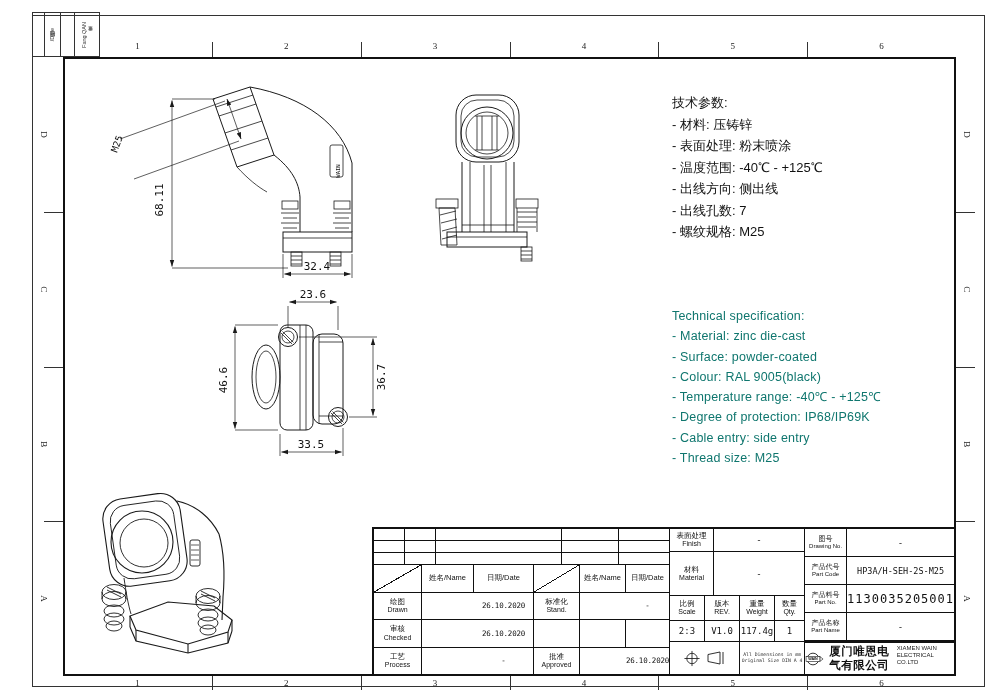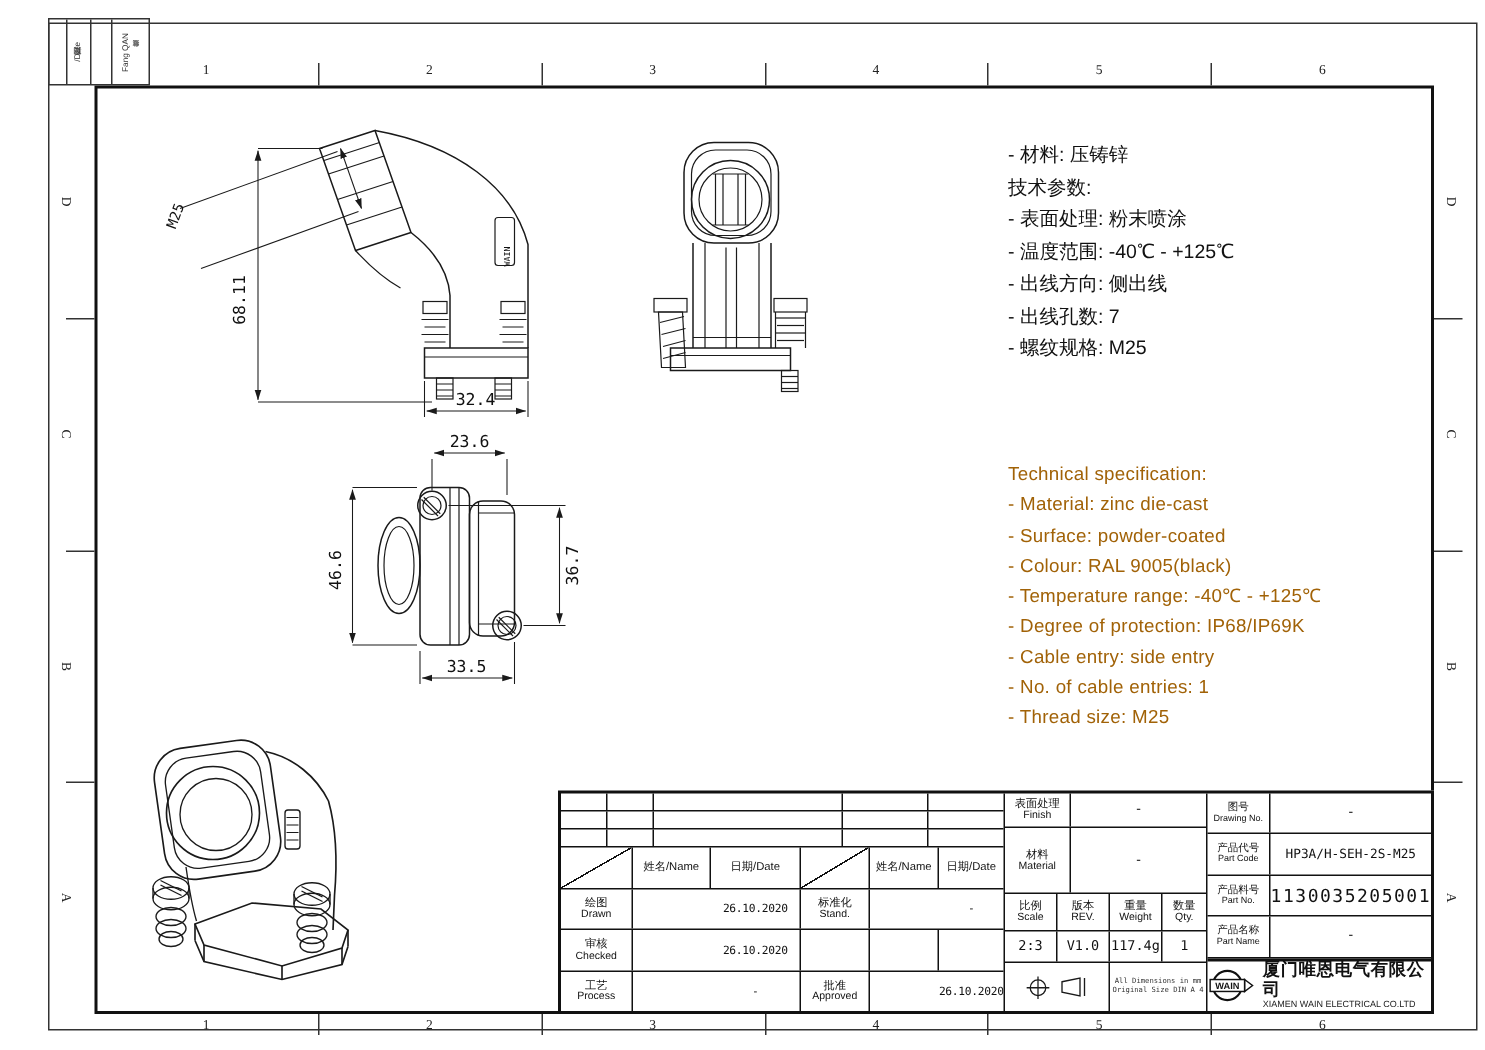--- a/index.html
+++ b/index.html
@@ -18,21 +18,21 @@
   
   #corner-stamp{left:32px;top:12px;width:68px;height:45px;border:1px solid #333;box-sizing:border-box;display:flex;}
   #corner-stamp .cs{border-right:1px solid #333;box-sizing:border-box;display:flex;align-items:center;justify-content:center;gap:1px;}
   #corner-stamp .cs:last-child{border-right:none;}
   .vtxt{writing-mode:vertical-rl;transform:rotate(180deg);font-size:5.5px;line-height:1.15;color:#333;white-space:nowrap;}
   .vtxt.s2{font-size:4.5px;color:#555;}
   
   .spec{width:300px;}
   .spec div{white-space:nowrap;}
   #spec-cn{left:672px;top:92px;font-size:13px;line-height:21.5px;}
-  #spec-en{left:672px;top:306px;font-size:12.5px;line-height:20.3px;letter-spacing:0.2px;color:#a16207;}
+  #spec-en{left:672px;top:306px;font-size:12.5px;line-height:20.3px;letter-spacing:0.2px;color:#0f766e;}
   
   #tb{left:372px;top:527px;width:584px;height:149px;border:2px solid #111;box-sizing:border-box;display:flex;background:#fff;}
   .sec{display:flex;flex-direction:column;box-sizing:border-box;}
   .r{display:flex;border-bottom:1px solid #111;box-sizing:border-box;min-height:0;}
   .sec .r:last-child{border-bottom:none;}
   .c{border-right:1px solid #111;box-sizing:border-box;display:flex;align-items:center;justify-content:center;
      overflow:hidden;min-width:0;}
   .r .c:last-child{border-right:none;}
   .lbl{display:flex;flex-direction:column;align-items:center;justify-content:center;line-height:1.1;text-align:center;}
   .lbl .zh{font-size:7.5px;}
@@ -40,21 +40,21 @@
   .lbl.sm .zh{font-size:7px;}
   .lbl.sm .en{font-size:6px;}
   .inl{font-size:7.5px;}
   .name{font-family:"DejaVu Sans Mono",monospace;font-size:8.5px;margin-top:40px;}
   .date{font-family:"DejaVu Sans Mono",monospace;font-size:7.5px;letter-spacing:-0.2px;}
   .val{font-family:"DejaVu Sans Mono",monospace;font-size:9px;}
   .val.code{font-size:8.5px;}
   .val.big{font-size:12px;letter-spacing:1px;}
   .diag{background:linear-gradient(to bottom right,transparent calc(50% - .5px),#111 calc(50% - .5px),#111 calc(50% + .5px),transparent calc(50% + .5px));}
   #company-cell{border-top:2px solid #111;display:flex;align-items:center;justify-content:center;gap:5px;flex:1;}
-  #company-names{display:flex;flex-direction:column;line-height:1.15;}
+  #company-names{display:flex;flex-direction:row;line-height:1.15;}
   #company-zh{font-size:11.5px;font-weight:bold;letter-spacing:0.5px;}
   #company-en{font-size:6px;color:#222;}
   .note{display:flex;flex-direction:column;align-items:center;justify-content:center;line-height:1.3;
         font-size:4.8px;font-family:"DejaVu Sans Mono",monospace;color:#333;}
 </style>
 </head>
 <body>
 
 <div id="sheet">
 
@@ -315,37 +315,36 @@
         <line x1="123" y1="119" x2="137" y2="126"></line>
         <line x1="123" y1="122" x2="137" y2="129"></line>
         <ellipse cx="130" cy="143" rx="10" ry="6"></ellipse>
         <ellipse cx="130" cy="151" rx="10" ry="6"></ellipse>
         <ellipse cx="130" cy="158" rx="8" ry="5"></ellipse>
       </g>
     </g>
   </svg>
 
   <div class="abs spec" id="spec-cn">
+    <div>技术参数:</div>
     <div>- 材料: 压铸锌</div>
-    <div>技术参数:</div>
     <div>- 表面处理: 粉末喷涂</div>
     <div>- 温度范围: -40℃ - +125℃</div>
     <div>- 出线方向: 侧出线</div>
     <div>- 出线孔数: 7</div>
     <div>- 螺纹规格: M25</div>
   </div>
   <div class="abs spec" id="spec-en">
     <div>Technical specification:</div>
     <div>- Material: zinc die-cast</div>
     <div>- Surface: powder-coated</div>
     <div>- Colour: RAL 9005(black)</div>
     <div>- Temperature range: -40℃ - +125℃</div>
     <div>- Degree of protection: IP68/IP69K</div>
     <div>- Cable entry: side entry</div>
-    <div>- No. of cable entries: 1</div>
     <div>- Thread size: M25</div>
   </div>
 
   <div class="abs" id="tb">
 
     <div class="sec" style="width:296px;border-right:1px solid #111">
       <div class="r" style="height:12px">
         <div class="c" style="width:31px"></div>
           <div class="c" style="width:31px"></div>
         <div class="c" style="width:126px"></div>

